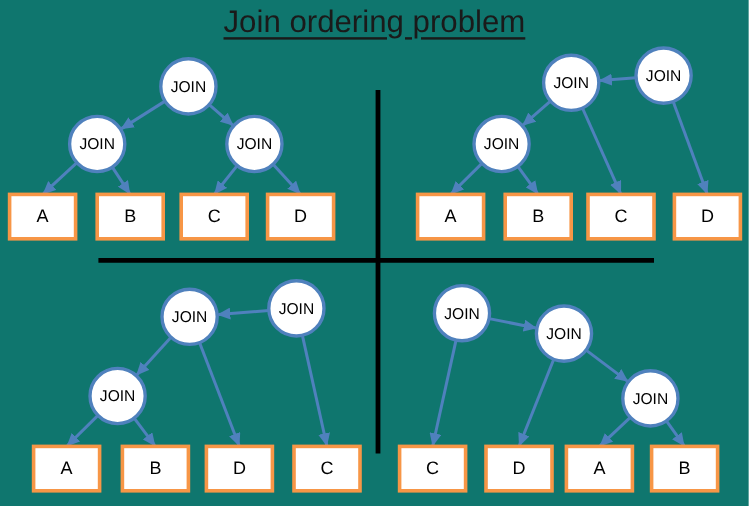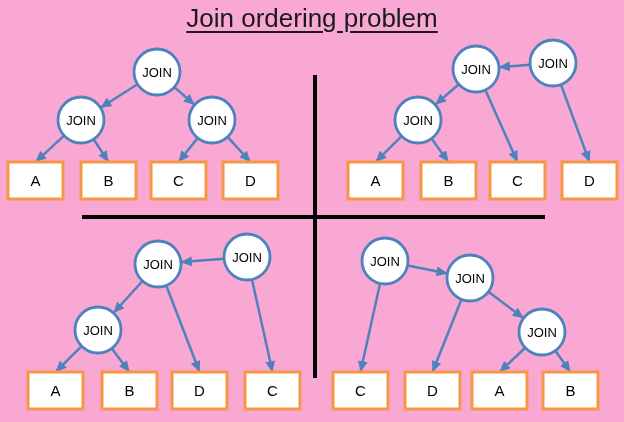--- a/index.html
+++ b/index.html
@@ -4,21 +4,21 @@
 <style>
   html, body {
     margin: 0;
     padding: 0;
     background: #ffffff;
   }
   .page {
     position: relative;
     width: 624px;
     height: 422px;
-    background: #f9a8d4;
+    background: #0f766e;
     overflow: hidden;
     font-family: "Liberation Sans", sans-serif;
   }
   .title {
     position: absolute;
     top: 3px;
     left: 0;
     width: 100%;
     text-align: center;
     font-size: 26px;

